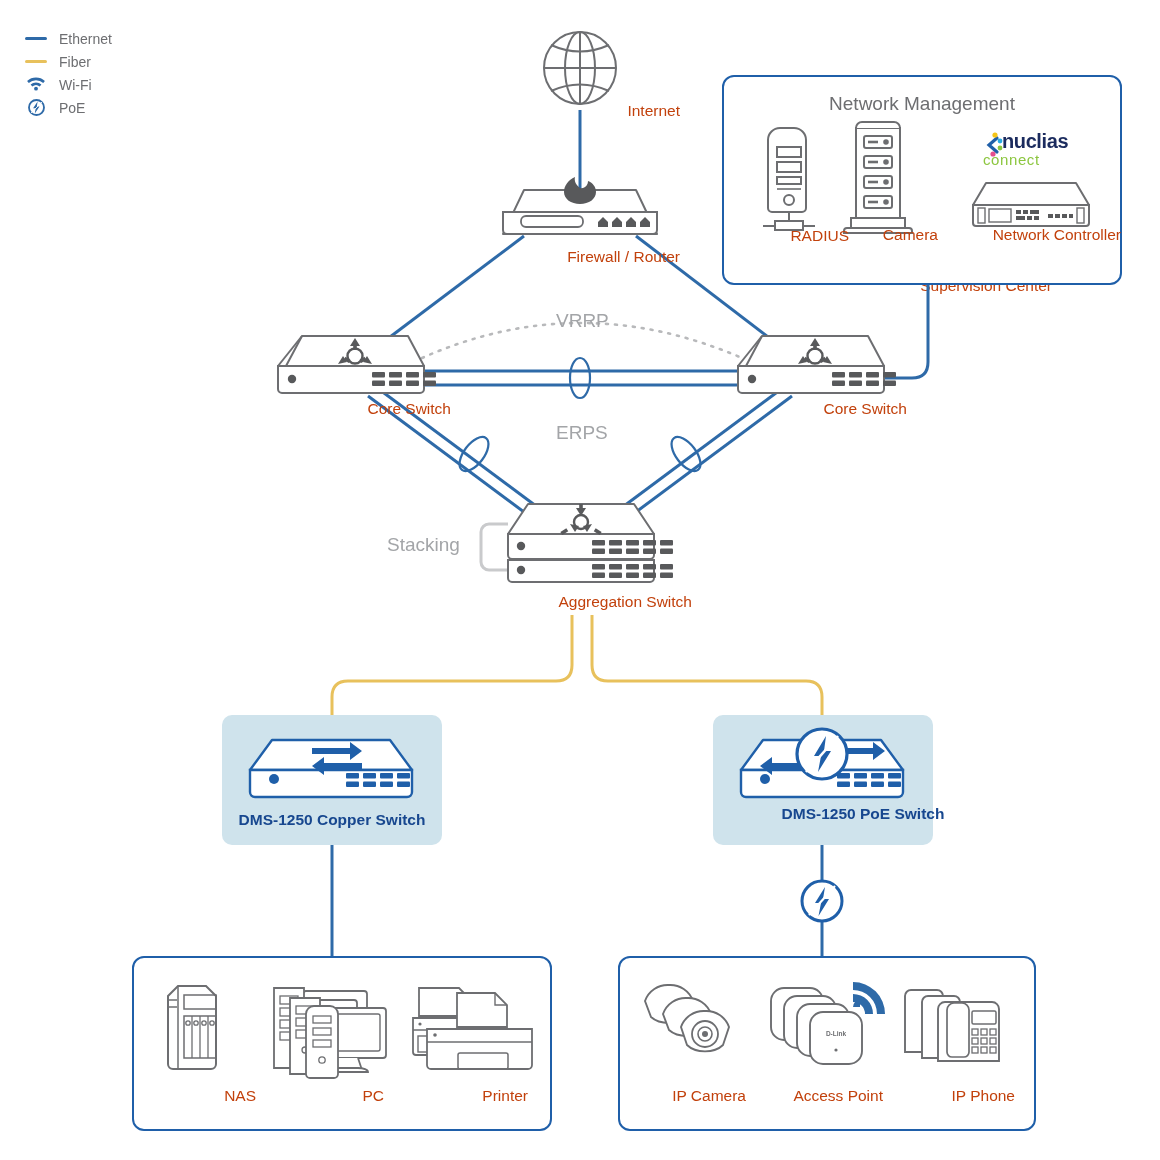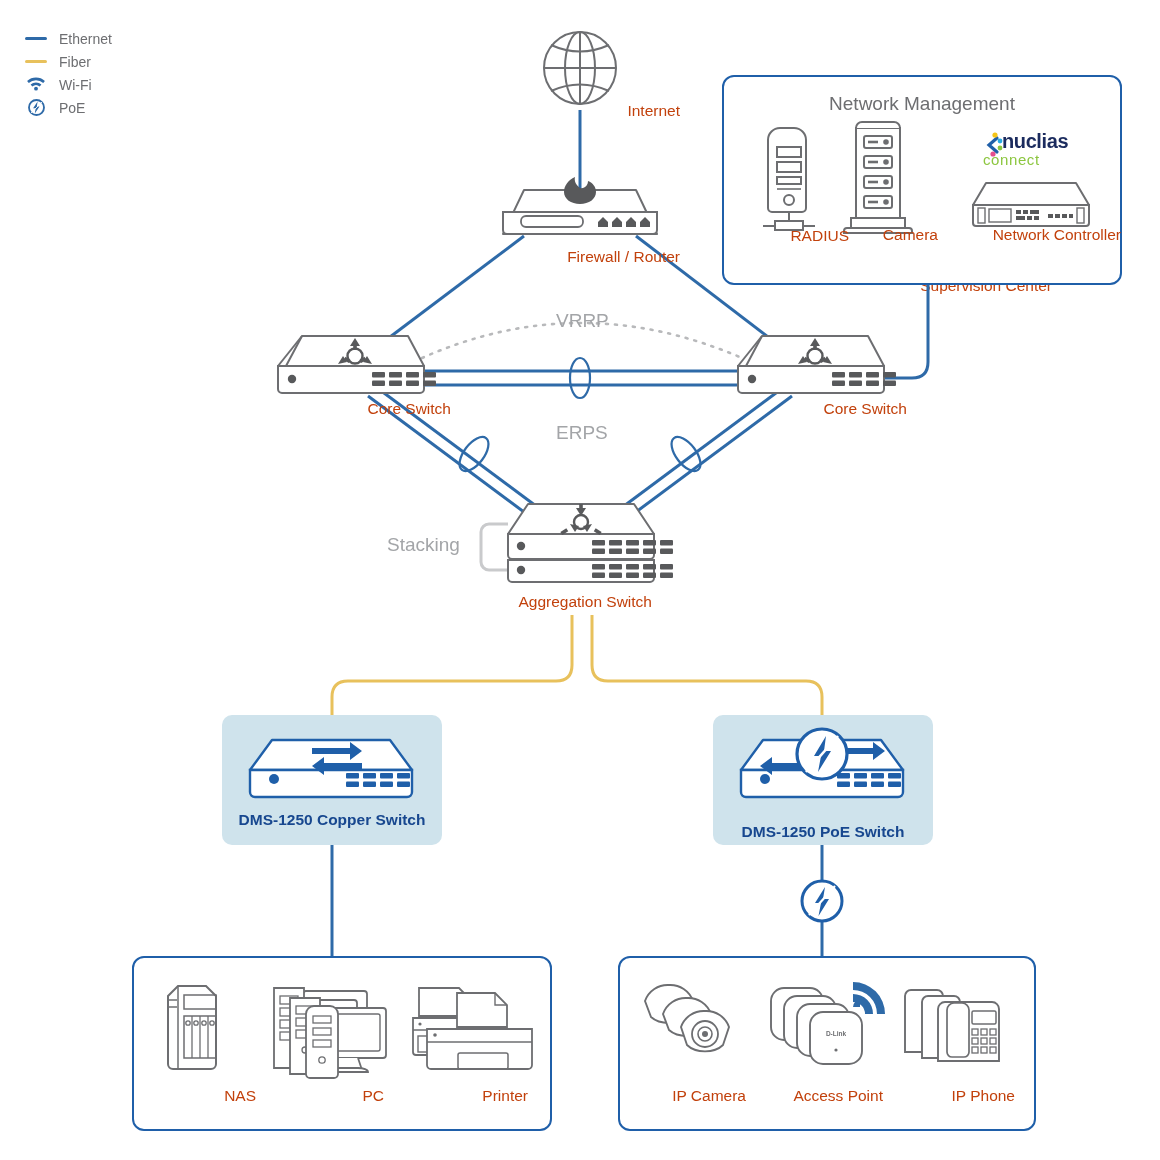--- a/index.html
+++ b/index.html
@@ -122,21 +122,21 @@
   </div>
   <div class="lbl" style="left:802px;top:277px;width:250px;">Supervision Center</div>
 
   <div class="panel" style="left:132px;top:956px;width:420px;height:175px;"></div>
   <div class="panel" style="left:618px;top:956px;width:418px;height:175px;"></div>
 
   <div class="hlbox" style="left:222px;top:715px;width:220px;height:130px;">
     <div class="hl-cap" style="top:96px;">DMS-1250 Copper Switch</div>
   </div>
   <div class="hlbox" style="left:713px;top:715px;width:220px;height:130px;">
-    <div class="hl-cap" style="top:108px;">DMS-1250 PoE Switch</div>
+    <div class="hl-cap" style="top:90px;padding-left:40px;">DMS-1250 PoE Switch</div>
   </div>
 
   <svg class="layer" id="art" viewBox="0 0 1160 1160">
     <defs>
       <g id="g-ports4">
         <rect x="0" y="0" width="13" height="5.5" rx="1"></rect>
         <rect x="0" y="8.5" width="13" height="5.5" rx="1"></rect>
         <rect x="17" y="0" width="13" height="5.5" rx="1"></rect>
         <rect x="17" y="8.5" width="13" height="5.5" rx="1"></rect>
         <rect x="34" y="0" width="13" height="5.5" rx="1"></rect>
@@ -457,21 +457,21 @@
           <rect x="990" y="1047" width="6" height="6"></rect>
       </g>
     </g>
   </svg>
 
   <div class="nodes">
     <div class="lbl" style="left:480px;top:102px;width:200px;">Internet</div>
     <div class="lbl" style="left:480px;top:248px;width:200px;">Firewall / Router</div>
     <div class="lbl" style="left:251px;top:400px;width:200px;">Core Switch</div>
     <div class="lbl" style="left:707px;top:400px;width:200px;">Core Switch</div>
-    <div class="lbl" style="left:452px;top:593px;width:200px;">Aggregation Switch</div>
+    <div class="lbl" style="left:492px;top:593px;width:200px;">Aggregation Switch</div>
 
     <div class="proto" style="left:556px;top:310px;">VRRP</div>
     <div class="proto" style="left:556px;top:422px;">ERPS</div>
     <div class="proto" style="left:387px;top:534px;">Stacking</div>
 
     <div class="lbl" style="left:729px;top:218px;width:120px;margin-top:9px;">RADIUS</div>
     <div class="lbl" style="left:818px;top:226px;width:120px;">Camera</div>
     <div class="lbl" style="left:941px;top:226px;width:180px;">Network Controller</div>
 
     <div style="position:absolute;left:1002px;top:130px;color:#1b2b5e;font-size:20px;font-weight:bold;letter-spacing:-0.4px;">nuclias</div>

